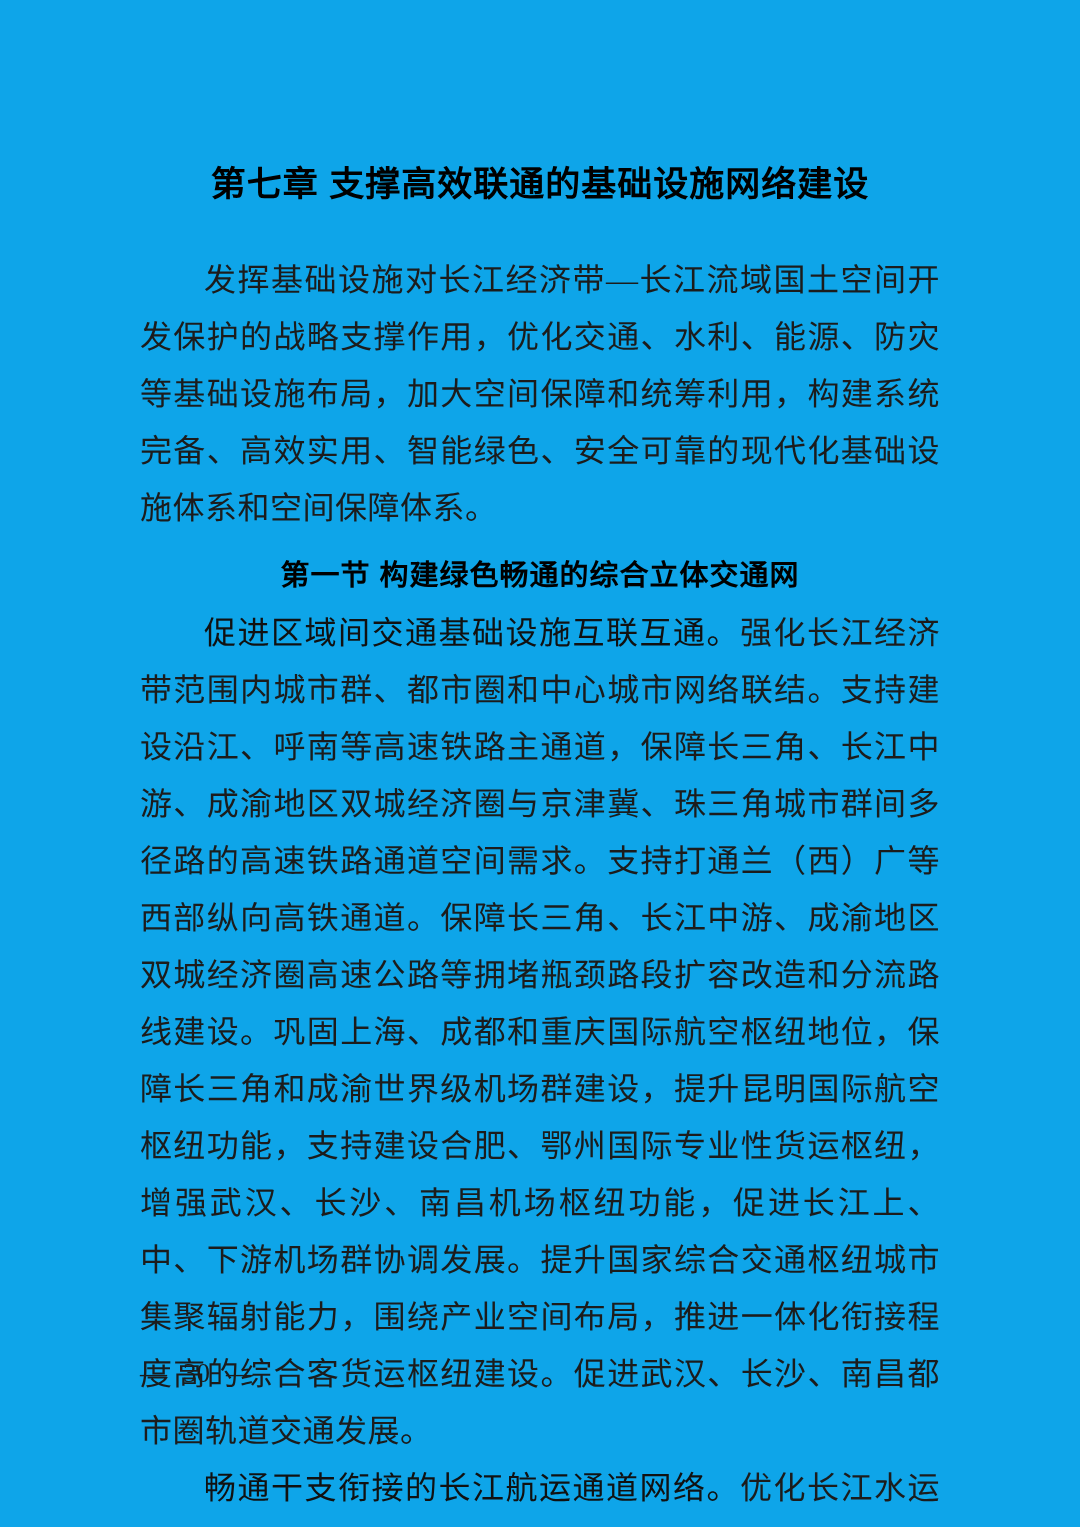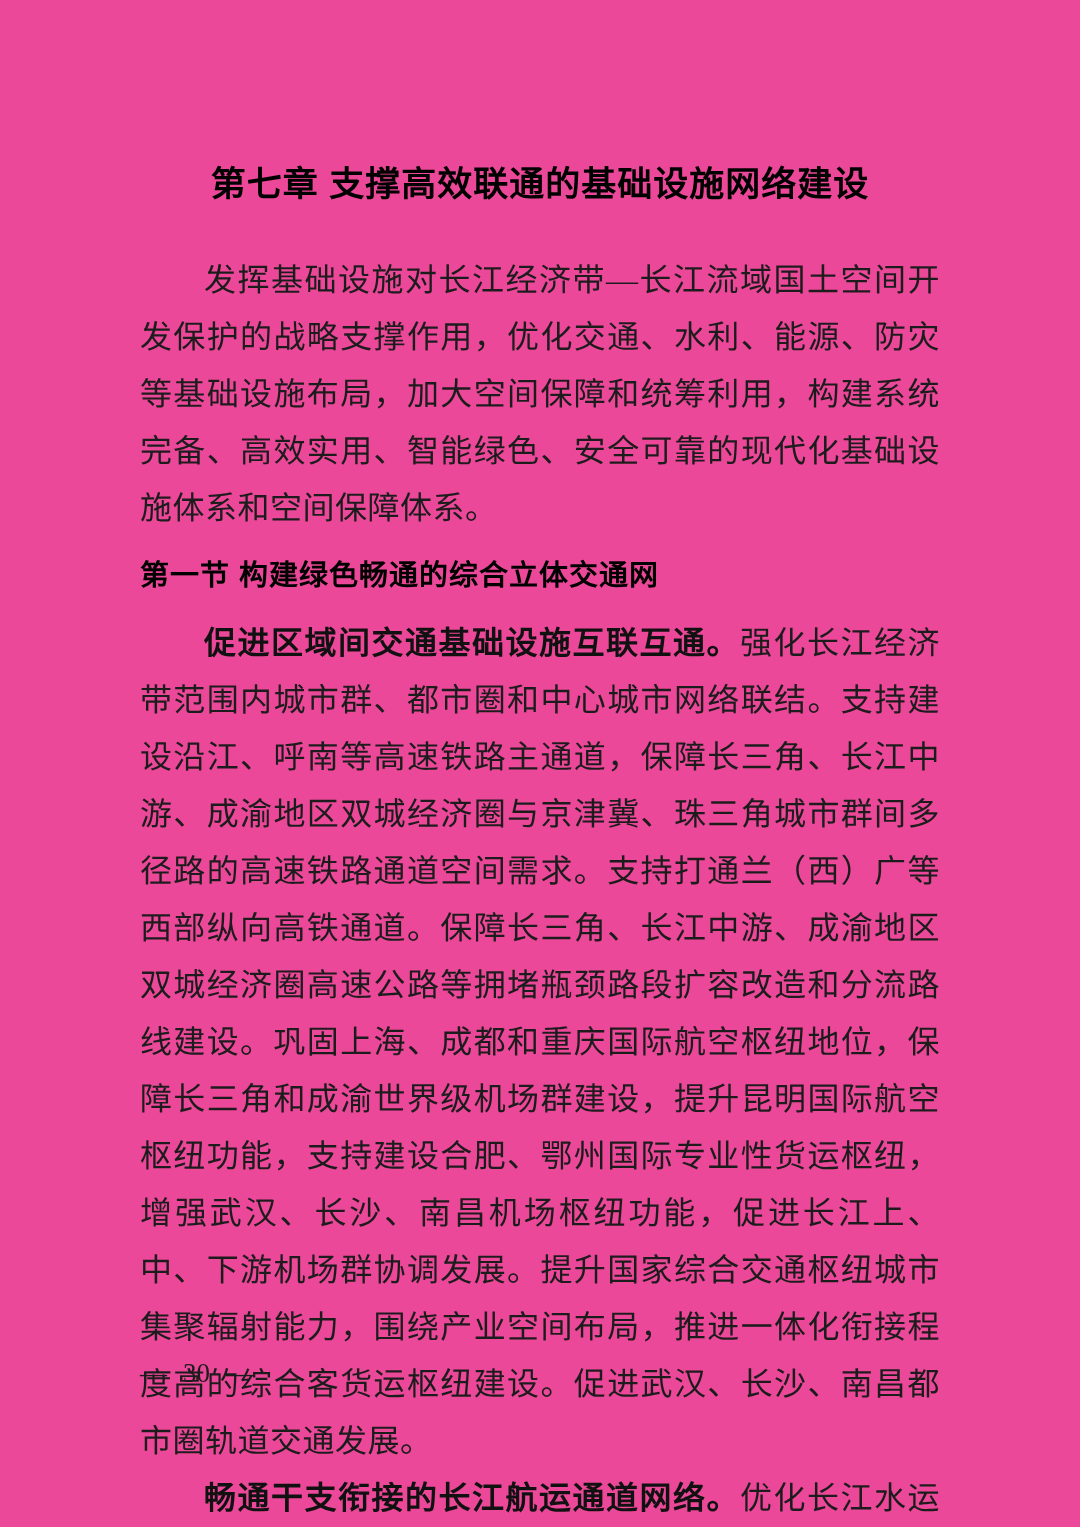--- a/index.html
+++ b/index.html
@@ -13,56 +13,56 @@
     overflow: hidden;
     font-family: "Liberation Serif", "DejaVu Serif", serif;
     color: #1c1c1c;
   }
   .page {
     position: relative;
     box-sizing: border-box;
     width: 1080px;
     height: 1527px;
     padding: 160px 140px 0 140px;
-    background: #ec4899;
+    background: #0ea5e9;
   }
   .chapter-title {
     font-family: "Liberation Sans", "DejaVu Sans", sans-serif;
     font-size: 35px;
     font-weight: 700;
     color: #000000;
     text-align: center;
     line-height: 48px;
     margin: 0 0 44px 0;
     letter-spacing: 1px;
     white-space: nowrap;
   }
   .section-title {
     font-family: "Liberation Sans", "DejaVu Sans", sans-serif;
     font-size: 29px;
     font-weight: 700;
     color: #000000;
-    text-align: left;
+    text-align: center;
     line-height: 44px;
-    margin: 16px 0 18px 0;
+    margin: 16px 0 8px 0;
     letter-spacing: 1px;
     white-space: nowrap;
   }
   p.body-para {
     font-size: 32px;
     line-height: 57px;
     margin: 0;
     text-align: justify;
     text-justify: inter-ideograph;
     text-indent: 2em;
     letter-spacing: 0.5px;
     color: #1c1c1c;
   }
   p.body-para .lead {
-    font-weight: 700;
+    font-weight: 400;
     color: #111111;
     margin-top: 32px;
   }
   .footer {
     position: absolute;
     left: 140px;
     top: 1358px;
     display: flex;
     align-items: center;
     gap: 16px;

